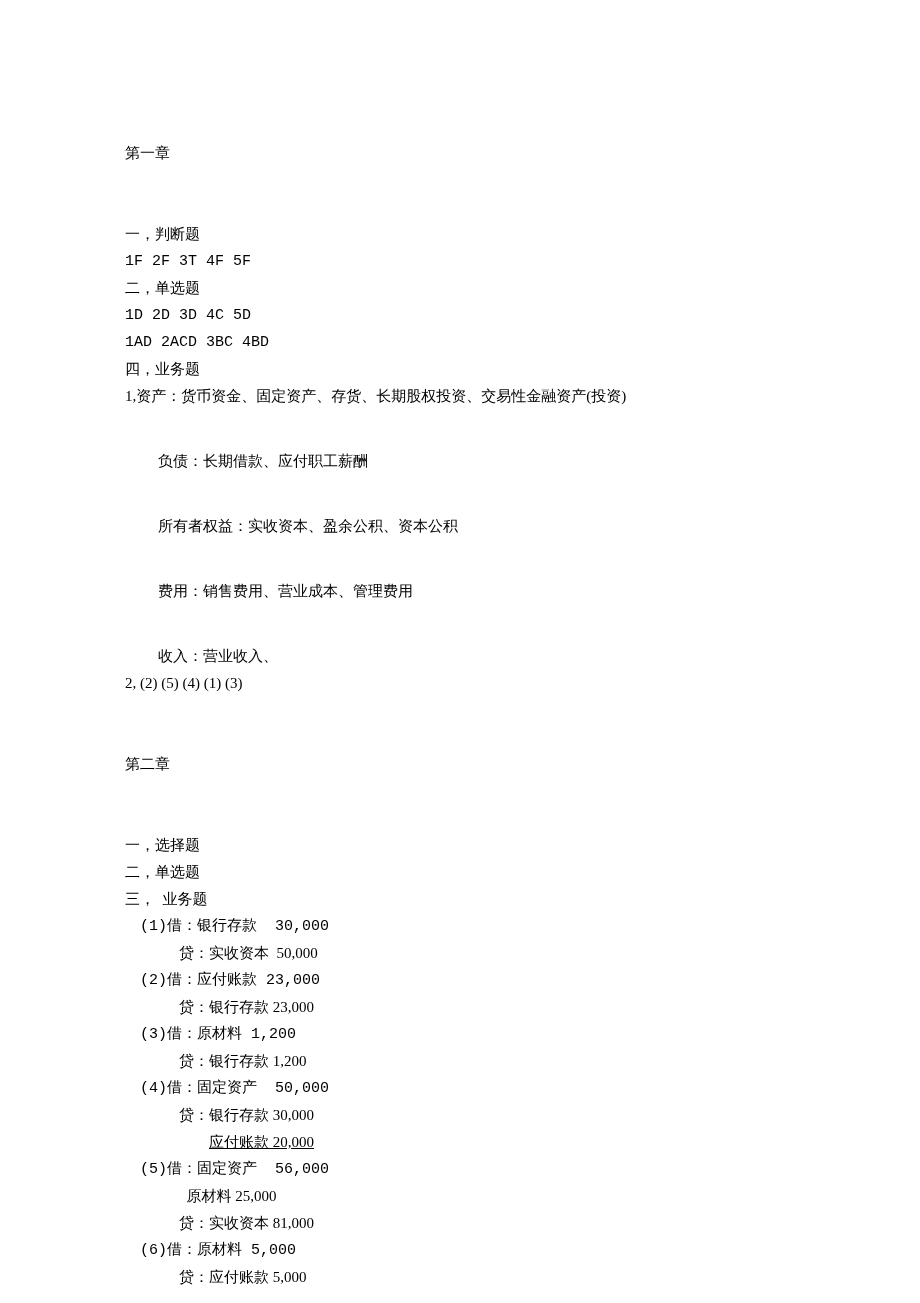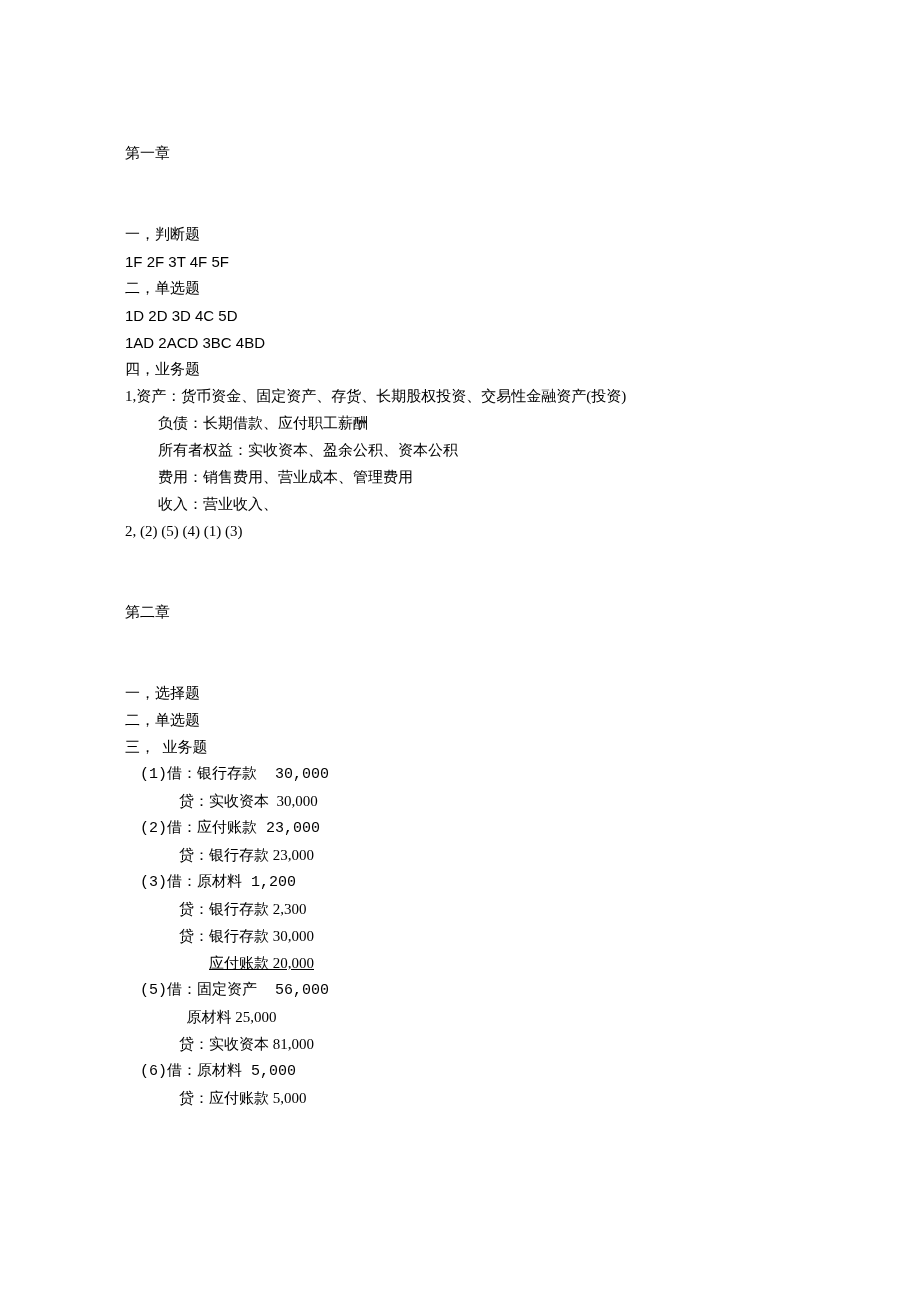--- a/index.html
+++ b/index.html
@@ -14,26 +14,26 @@
   .page {
     width: 920px;
     min-height: 1303px;
     box-sizing: border-box;
     padding: 140px 125px 100px 125px;
   }
   .line {
     white-space: pre-wrap;
   }
   .latin {
-    font-family: Liberation Sans, sans-serif;
+    font-family: Liberation Mono, monospace;
   }
   .blank {
     height: 27px;
   }
-  .indent1 { padding-left: 2.2em; }
+  .indent1 { padding-left: 2.2em; margin-top: 38px; }
   .indent2 { padding-left: 3.6em; }
   .indent3 { padding-left: 5.6em; text-decoration: underline; }
   .indentEntry { padding-left: 1.0em; font-family: Liberation Mono, monospace; }
 </style>
 </head>
 <body>
 
 <div class="page">
 
   <div class="line">第一章</div>
@@ -63,28 +63,29 @@
   <div class="blank"></div>
   <div class="blank"></div>
 
   <div class="line">一，选择题</div>
 
   <div class="line">二，单选题</div>
 
   <div class="line">三，  业务题</div>
 
   <div class="line indentEntry">(1)借：银行存款  30,000</div>
-  <div class="line indent2">贷：实收资本  30,000</div>
+  <div class="line indent2">贷：实收资本  50,000</div>
 
   <div class="line indentEntry">(2)借：应付账款 23,000</div>
   <div class="line indent2">贷：银行存款 23,000</div>
 
   <div class="line indentEntry">(3)借：原材料 1,200</div>
-  <div class="line indent2">贷：银行存款 2,300</div>
+  <div class="line indent2">贷：银行存款 1,200</div>
 
+  <div class="line indentEntry">(4)借：固定资产  50,000</div>
   <div class="line indent2">贷：银行存款 30,000</div>
   <div class="line indent3">应付账款 20,000</div>
 
   <div class="line indentEntry">(5)借：固定资产  56,000</div>
   <div class="line indent2">&nbsp;&nbsp;<span>原材料 25,000</span></div>
   <div class="line indent2">贷：实收资本 81,000</div>
 
   <div class="line indentEntry">(6)借：原材料 5,000</div>
   <div class="line indent2">贷：应付账款 5,000</div>
 

